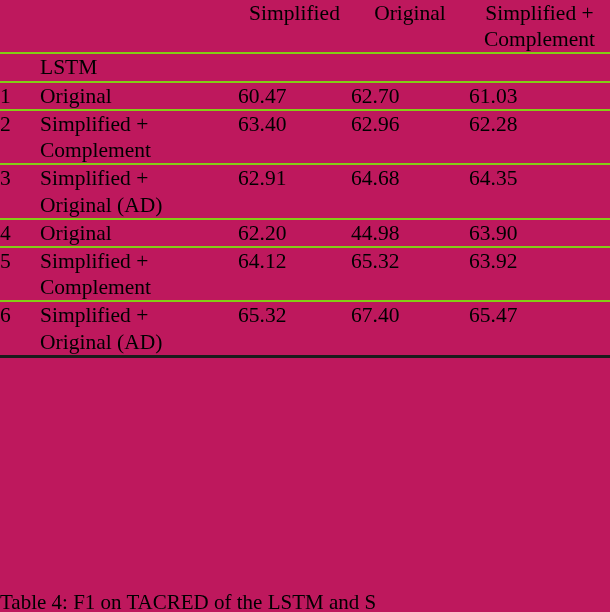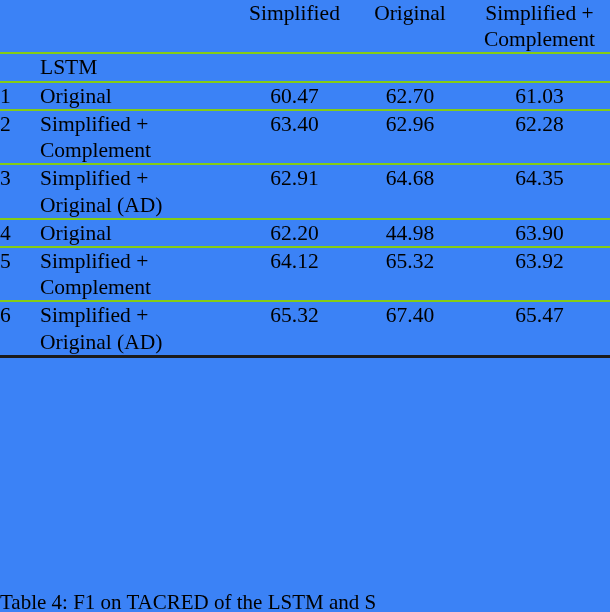--- a/index.html
+++ b/index.html
@@ -13,21 +13,21 @@
     overflow: hidden;
     font-family: "Liberation Serif", "DejaVu Serif", serif;
     color: #000000;
     -webkit-font-smoothing: antialiased;
   }
 
   #page {
     position: relative;
     width: 610px;
     height: 612px;
-    background: #3b82f6;
+    background: #be185d;
     overflow: hidden;
   }
 
   table.results {
     width: 610px;
     border-collapse: collapse;
     table-layout: fixed;
     font-size: 21.5px;
     line-height: 1.22;
   }
@@ -83,21 +83,20 @@
     padding-bottom: 9px;
   }
   .label {
     text-align: left;
     padding-left: 8px;
     padding-top: 9px;
     padding-bottom: 9px;
   }
   .label .l2 { display: block; }
   .val {
-    text-align: center;
     padding-top: 9px;
     padding-bottom: 9px;
   }
   .val.bold { font-weight: normal; }
 
   
   .caption {
     position: absolute;
     left: 0;
     top: 589px;

